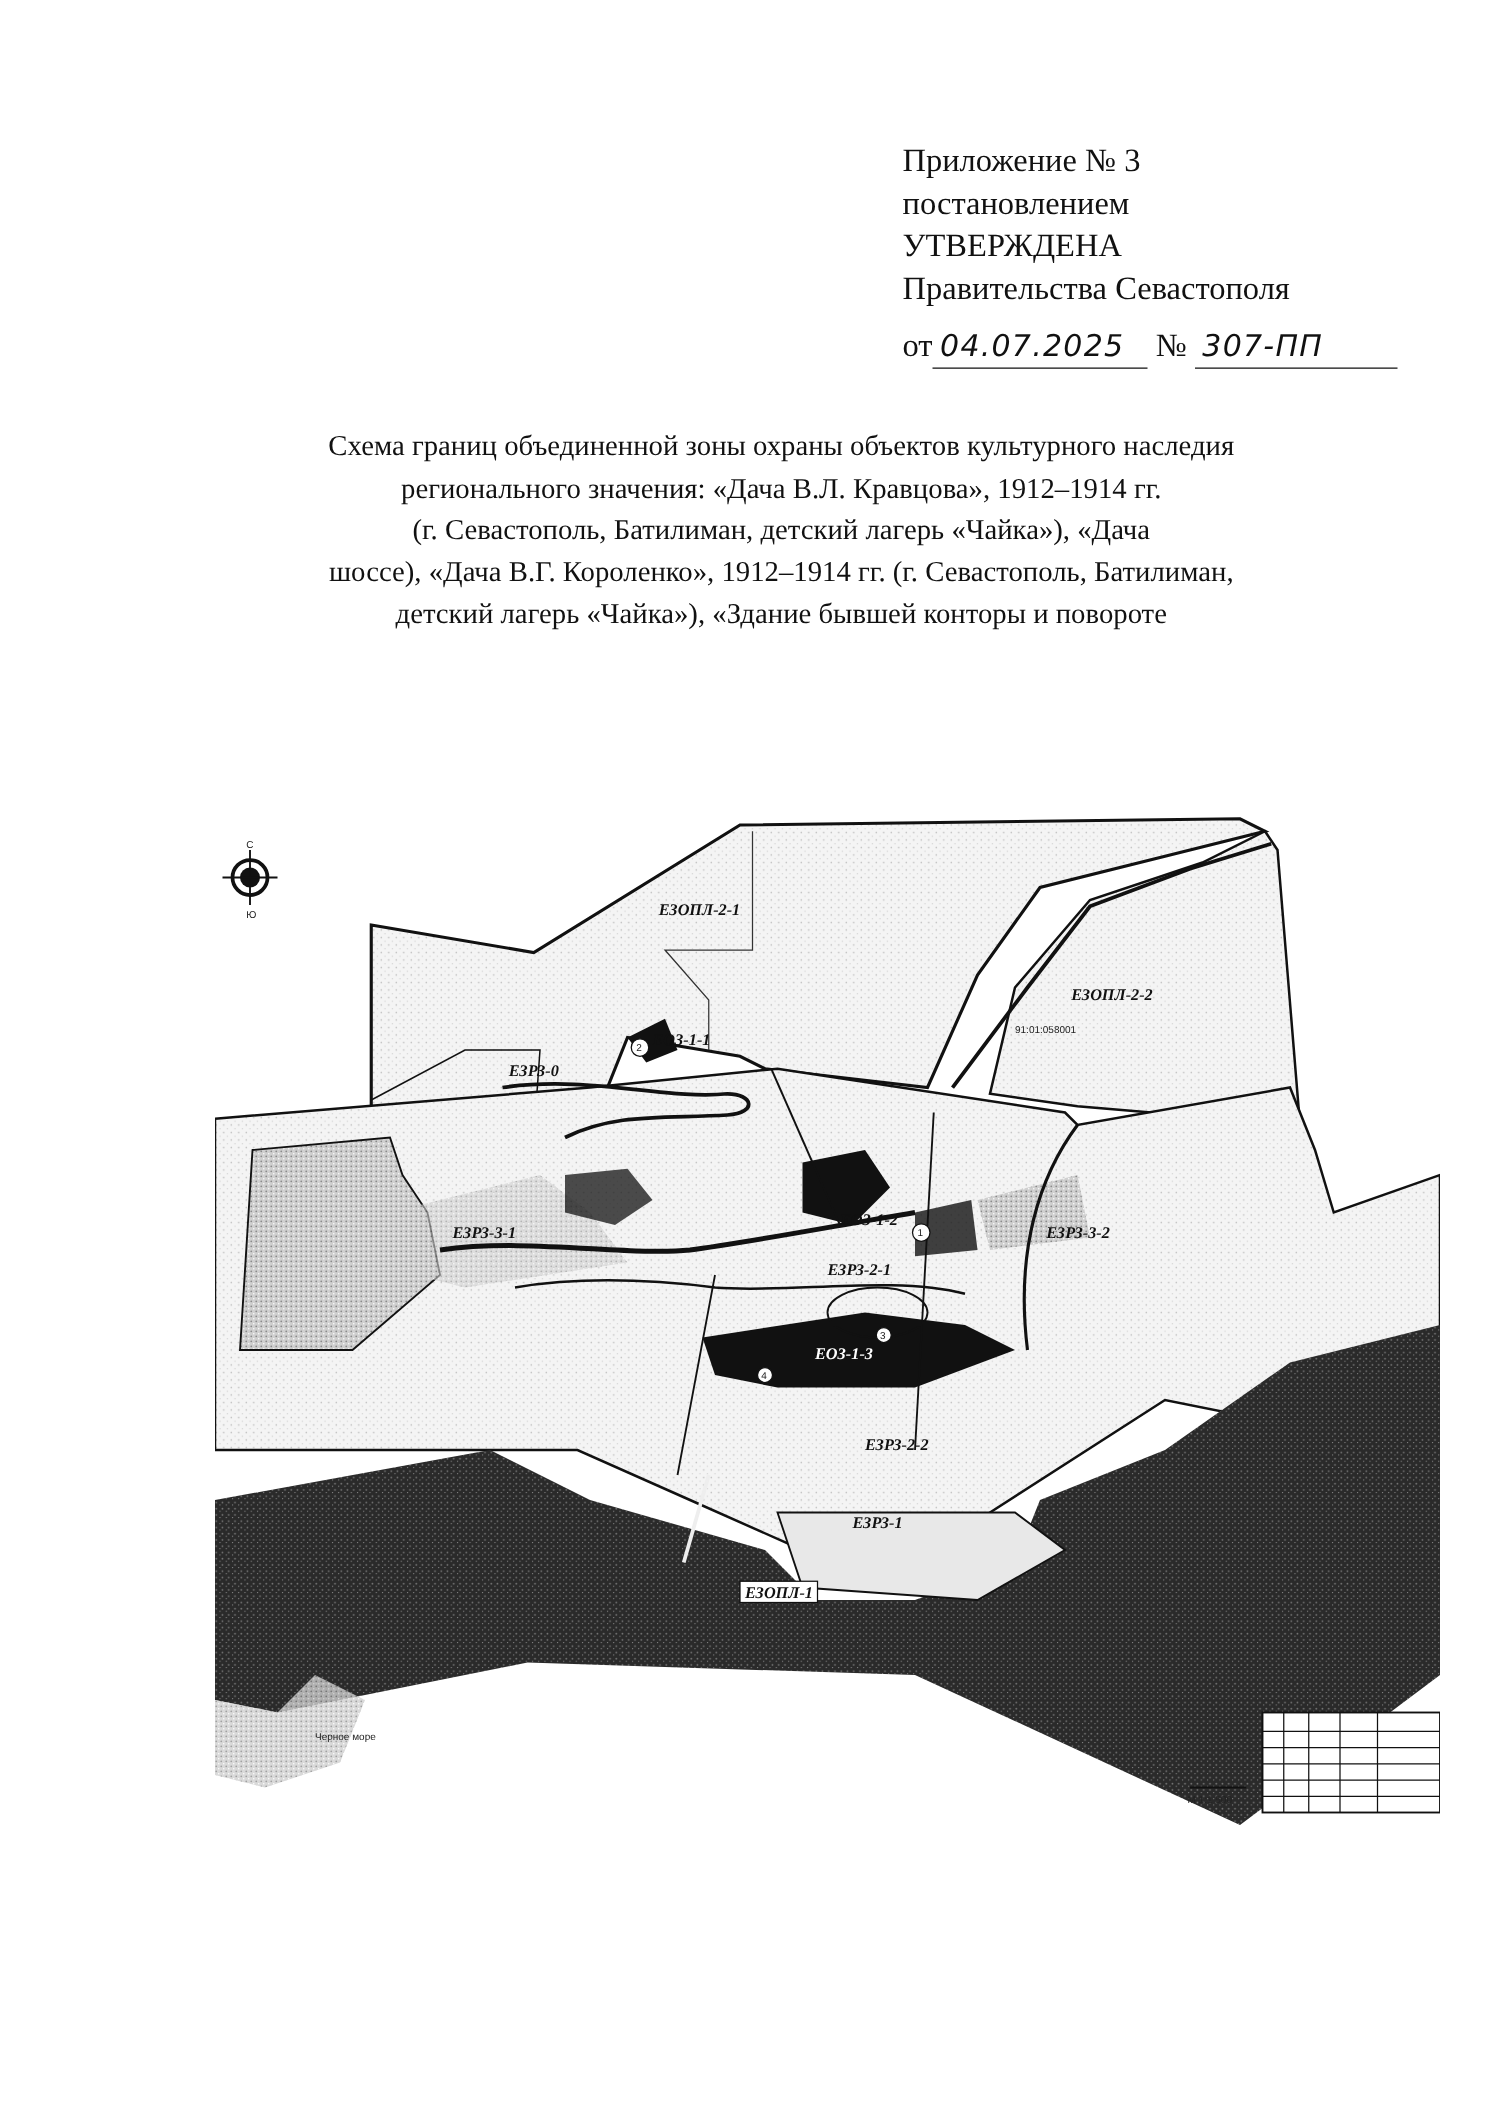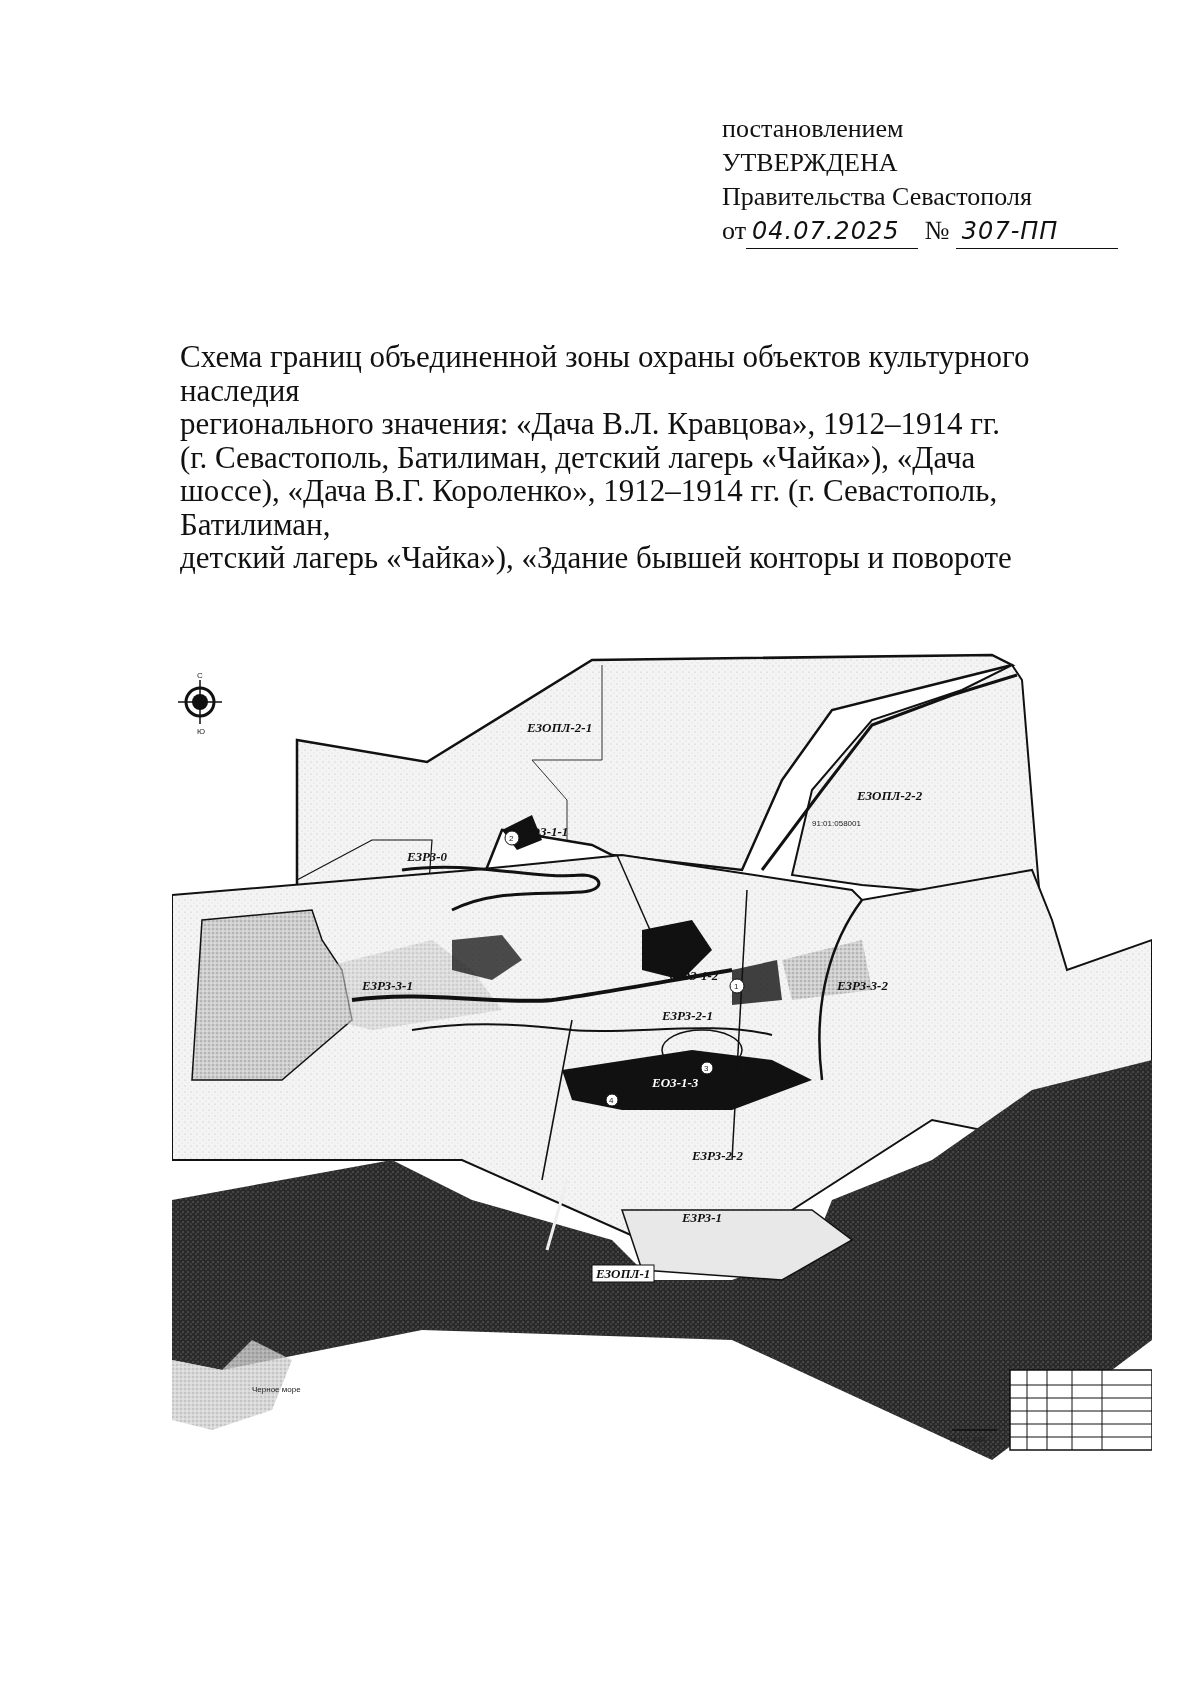--- a/index.html
+++ b/index.html
@@ -3,33 +3,34 @@
 <meta charset="utf-8">
 <style>
   html, body { margin:0; padding:0; background:#ffffff; }
   body { width:1200px; height:1696px; position:relative; overflow:hidden;
          font-family:"Liberation Serif","DejaVu Serif",serif; color:#111; }
   .approval { position:absolute; left:722px; top:112px; font-size:26px; line-height:34px; }
   .approval div { white-space:nowrap; }
   .hand { font-family:"DejaVu Sans","Liberation Sans",sans-serif; font-style:italic; font-size:24px;
           display:inline-block; border-bottom:1.5px solid #111; padding:0 6px; letter-spacing:1px; }
   .hand.date { width:160px; }
-  .hand.num { width:150px; }
-  .title { position:absolute; left:180px; width:920px; top:340px; text-align:left;
-           font-size:31px; line-height:33.5px; }
+  .hand.num { width:150px;margin-top:12px; }
+  .title { position:absolute; left:165px; width:920px; top:340px; text-align:center;
+           font-size:23px; line-height:33.5px; }
   .map { position:absolute; left:172px; top:640px; width:980px; height:885px; }
   .map svg { width:100%; height:100%; display:block; }
   .lbl { font-family:"Liberation Serif",serif; font-style:italic; font-weight:bold; font-size:13px; fill:#111; }
   .lbl-inv { font-family:"Liberation Serif",serif; font-style:italic; font-weight:bold; font-size:13px; fill:#fff; }
   .tiny { font-family:"Liberation Sans",sans-serif; font-size:8px; fill:#222; }
 </style>
 </head>
 <body>
 
 <div class="approval">
+  <div>Приложение № 3</div>
   <div>постановлением</div>
   <div>УТВЕРЖДЕНА</div>
   <div>Правительства Севастополя</div>
   <div>
     <span>от</span><span class="hand date">04.07.2025</span>
     <span>№</span>
     <span class="hand num">307-ПП</span>
   </div>
 </div>
 

